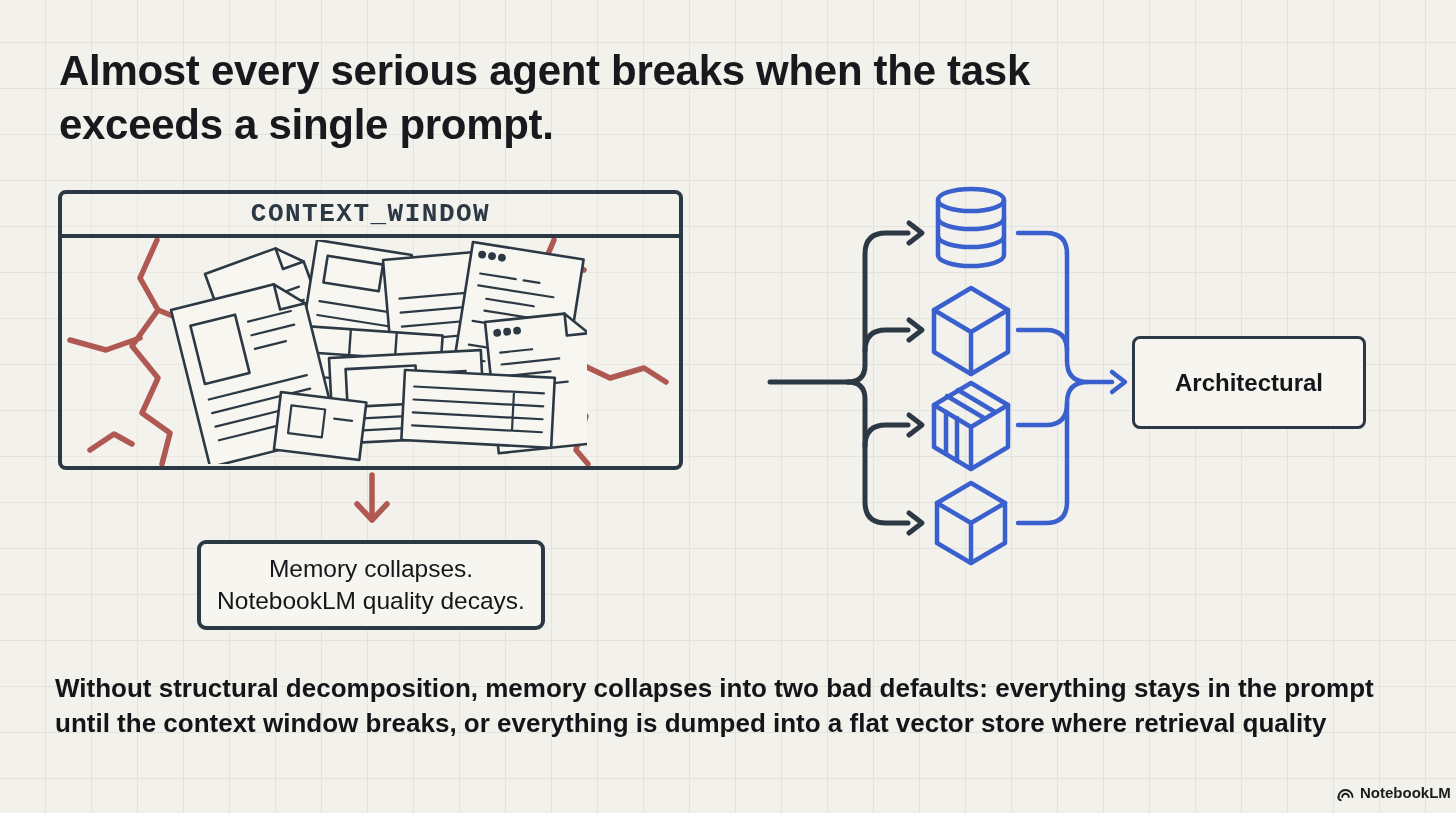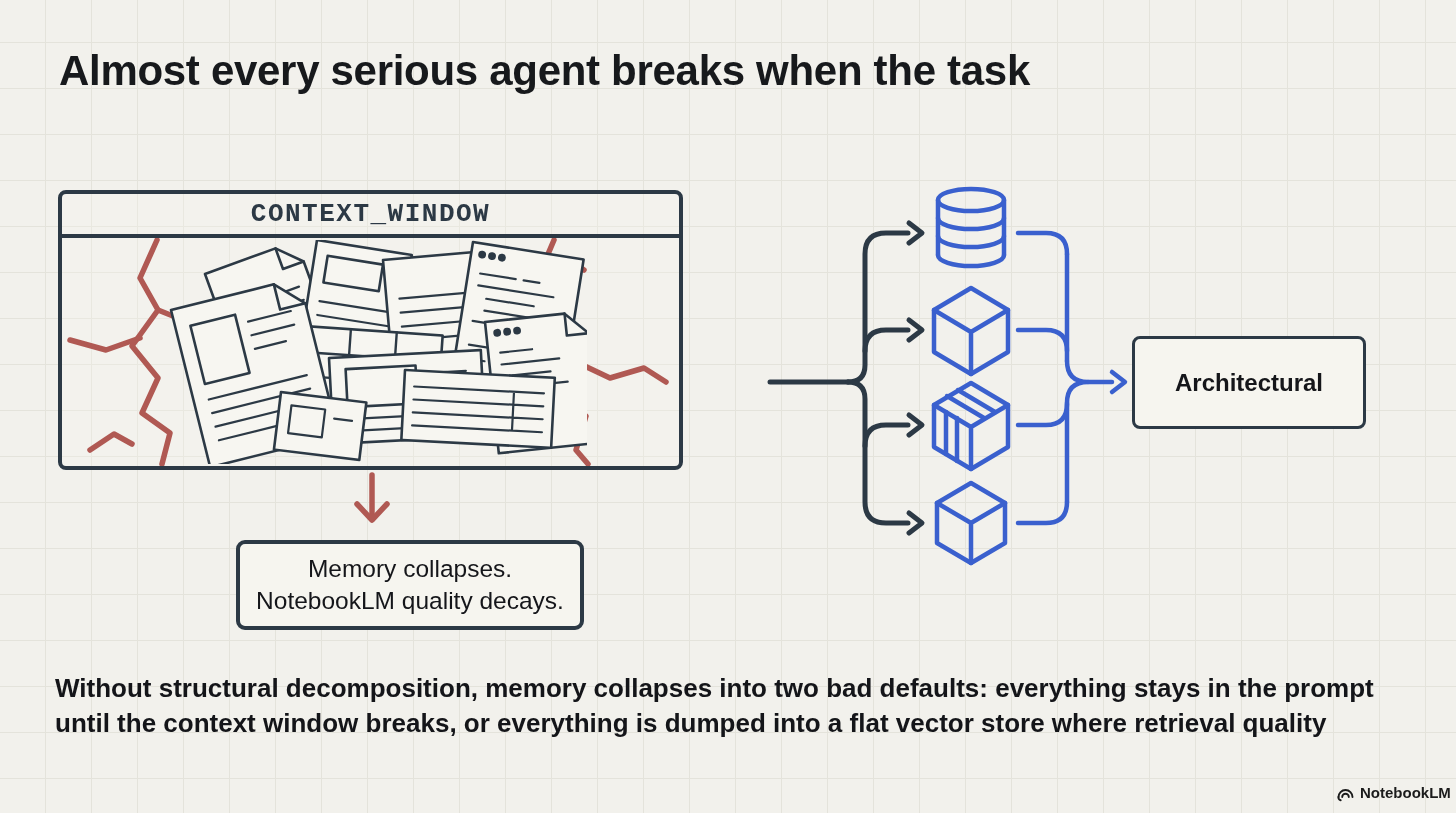--- a/index.html
+++ b/index.html
@@ -32,21 +32,21 @@
     font-family:"Liberation Mono","DejaVu Sans Mono",monospace;
     font-size:26px;font-weight:600;letter-spacing:1.5px;color:#2c3945;
   }
   .ctx-body{position:relative;width:100%;height:228px;}
   .abs{position:absolute;}
   .memory-box{
     position:absolute;left:197px;top:540px;width:348px;height:90px;
     border:4px solid #2c3945;border-radius:9px;box-sizing:border-box;
     background:#f6f5ef;
     display:flex;flex-direction:column;align-items:center;justify-content:center;
-    font-size:24.5px;line-height:32px;font-weight:500;color:#15161a;text-align:center;margin-left:39px;
+    font-size:24.5px;line-height:32px;font-weight:500;color:#15161a;text-align:center;
   }
   .arch-box{
     position:absolute;left:1132px;top:336px;width:234px;height:93px;
     border:3.5px solid #2c3945;border-radius:8px;box-sizing:border-box;
     background:#f6f5ef;
     display:flex;flex-direction:column;align-items:center;justify-content:center;
     font-size:24px;line-height:31px;font-weight:700;color:#15161a;text-align:center;
   }
   .paragraph{
     position:absolute;left:55px;top:671px;width:1360px;
@@ -59,20 +59,21 @@
   }
   svg{display:block;}
 </style>
 </head>
 <body>
 
 <div class="stage">
 
   <div class="title">
     <div>Almost every serious agent breaks when the task</div>
+    <div>exceeds a single prompt.</div>
   </div>
 
   <div class="ctx-box">
     <div class="ctx-header">
       <span>CONTEXT_WINDOW</span>
     </div>
     <div class="ctx-body">
 
       <svg class="abs" style="left:0;top:0" width="617" height="228" viewBox="0 0 617 228">
         <g fill="none" stroke="#b05953" stroke-width="5.5" stroke-linecap="round" stroke-linejoin="round">

